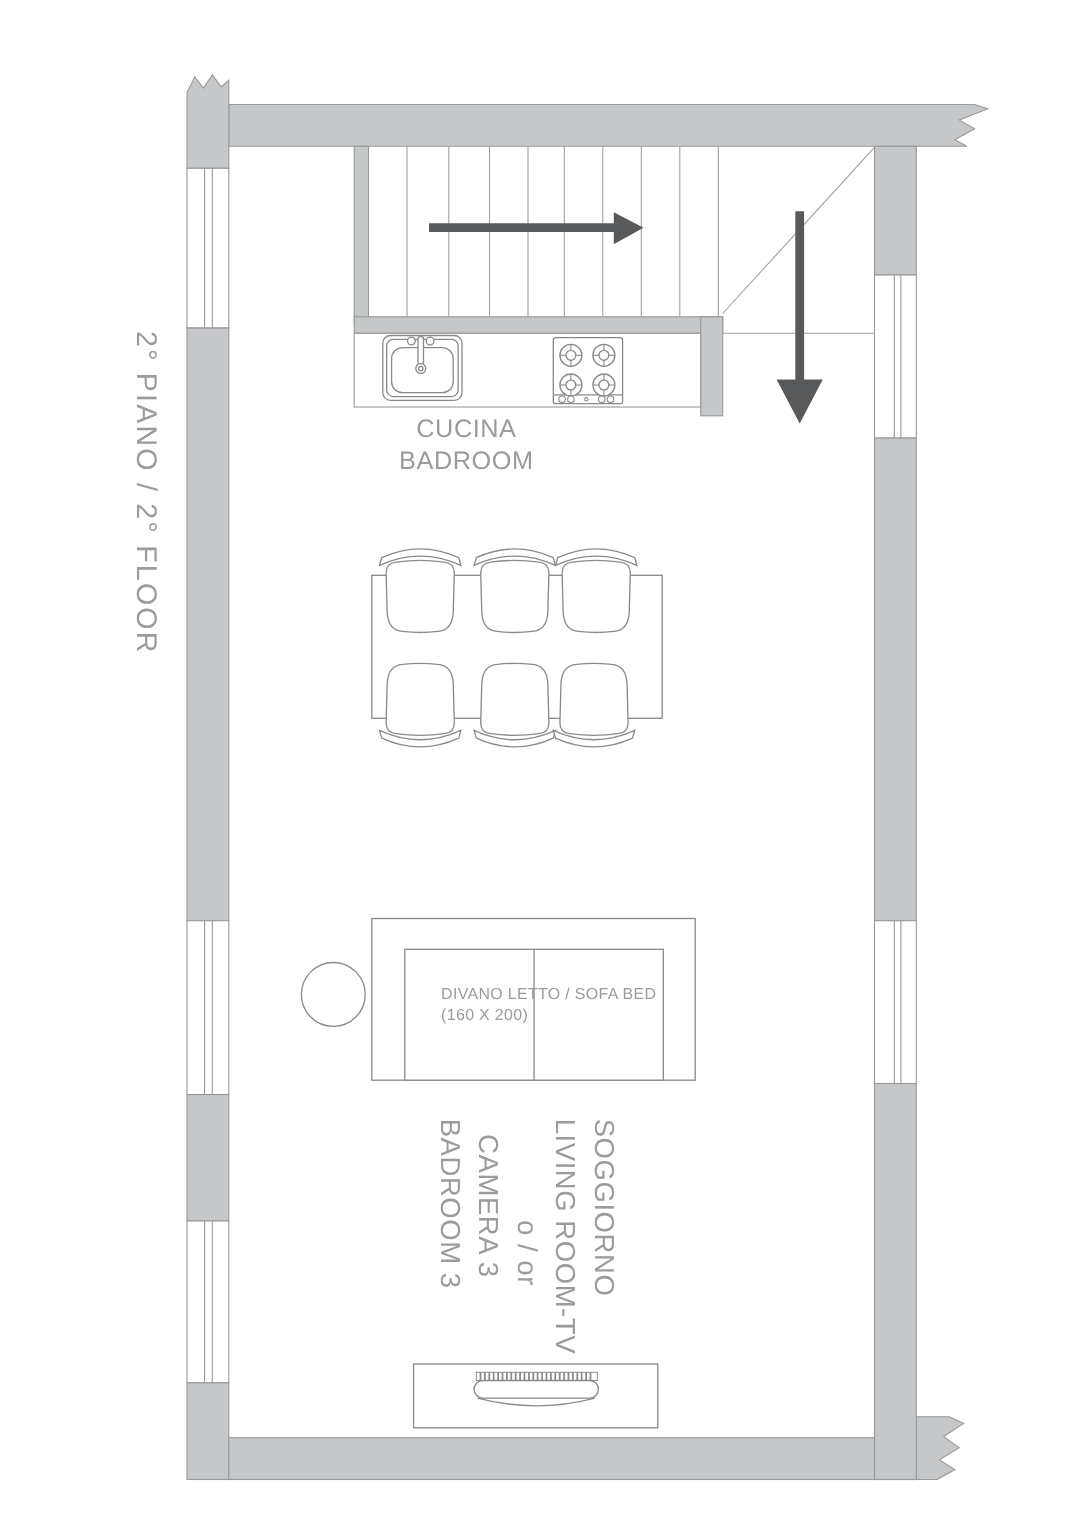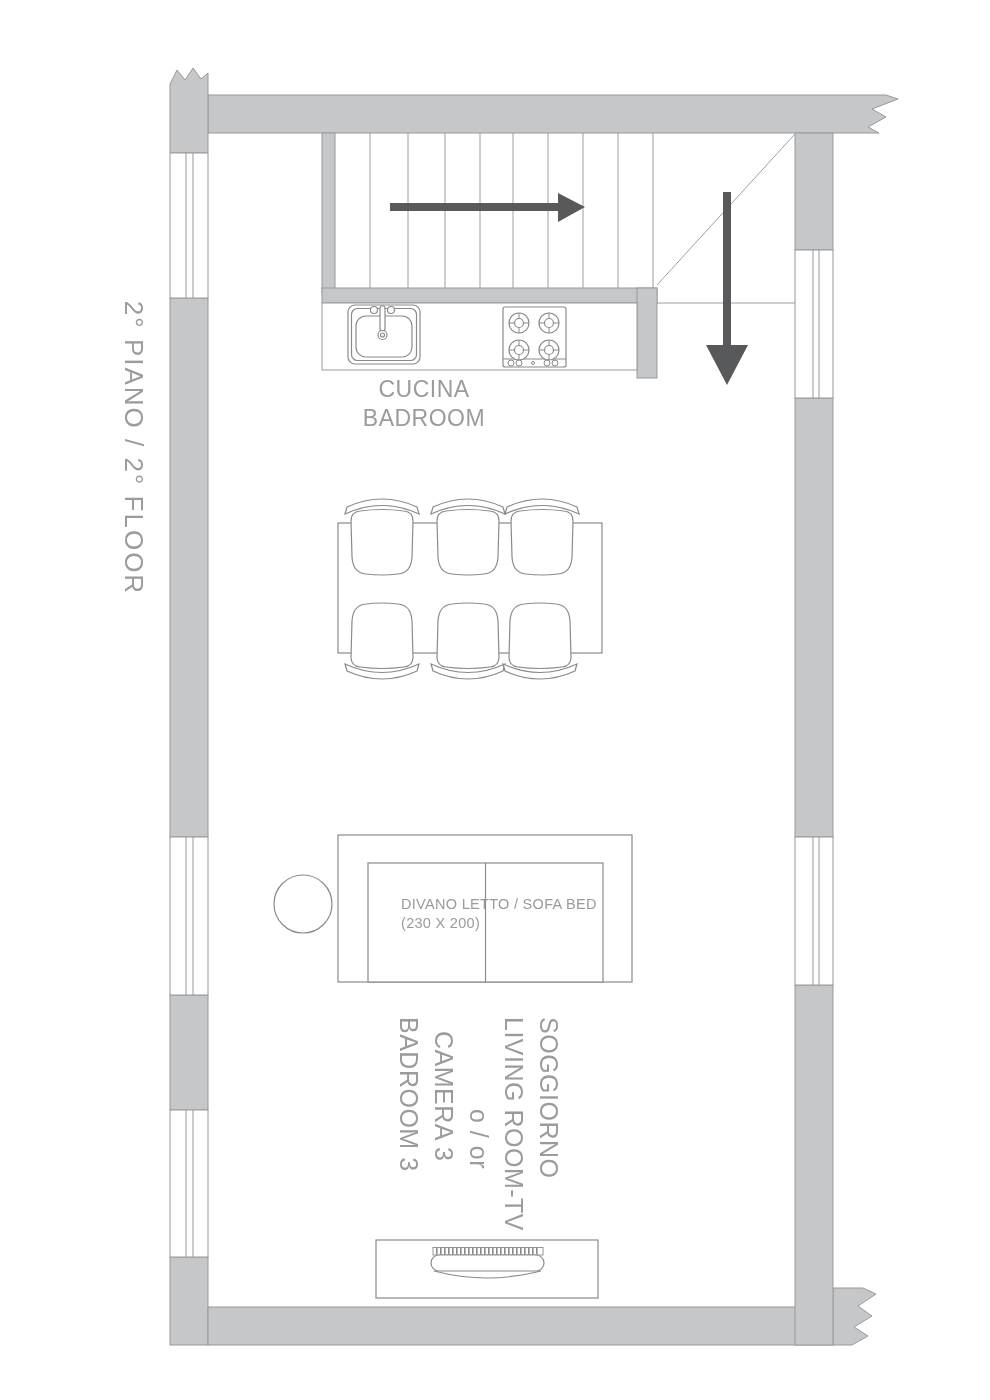--- a/index.html
+++ b/index.html
@@ -206,21 +206,21 @@
 
   <div class="label floor-label">2°  PIANO / 2° FLOOR</div>
 
   <div class="label kitchen-label">
     <div>CUCINA</div>
     <div>BADROOM</div>
   </div>
 
   <div class="label sofa-label">
     <div>DIVANO LETTO / SOFA BED</div>
-    <div>(230 X 200)</div>
+    <div>(160 X 200)</div>
   </div>
 
   <div class="label room-label">
     <div class="l1">SOGGIORNO</div>
     <div class="l2">LIVING ROOM-TV</div>
     <div class="l3">o / or</div>
     <div class="l4">CAMERA 3</div>
     <div class="l5">BADROOM 3</div>
   </div>
 

